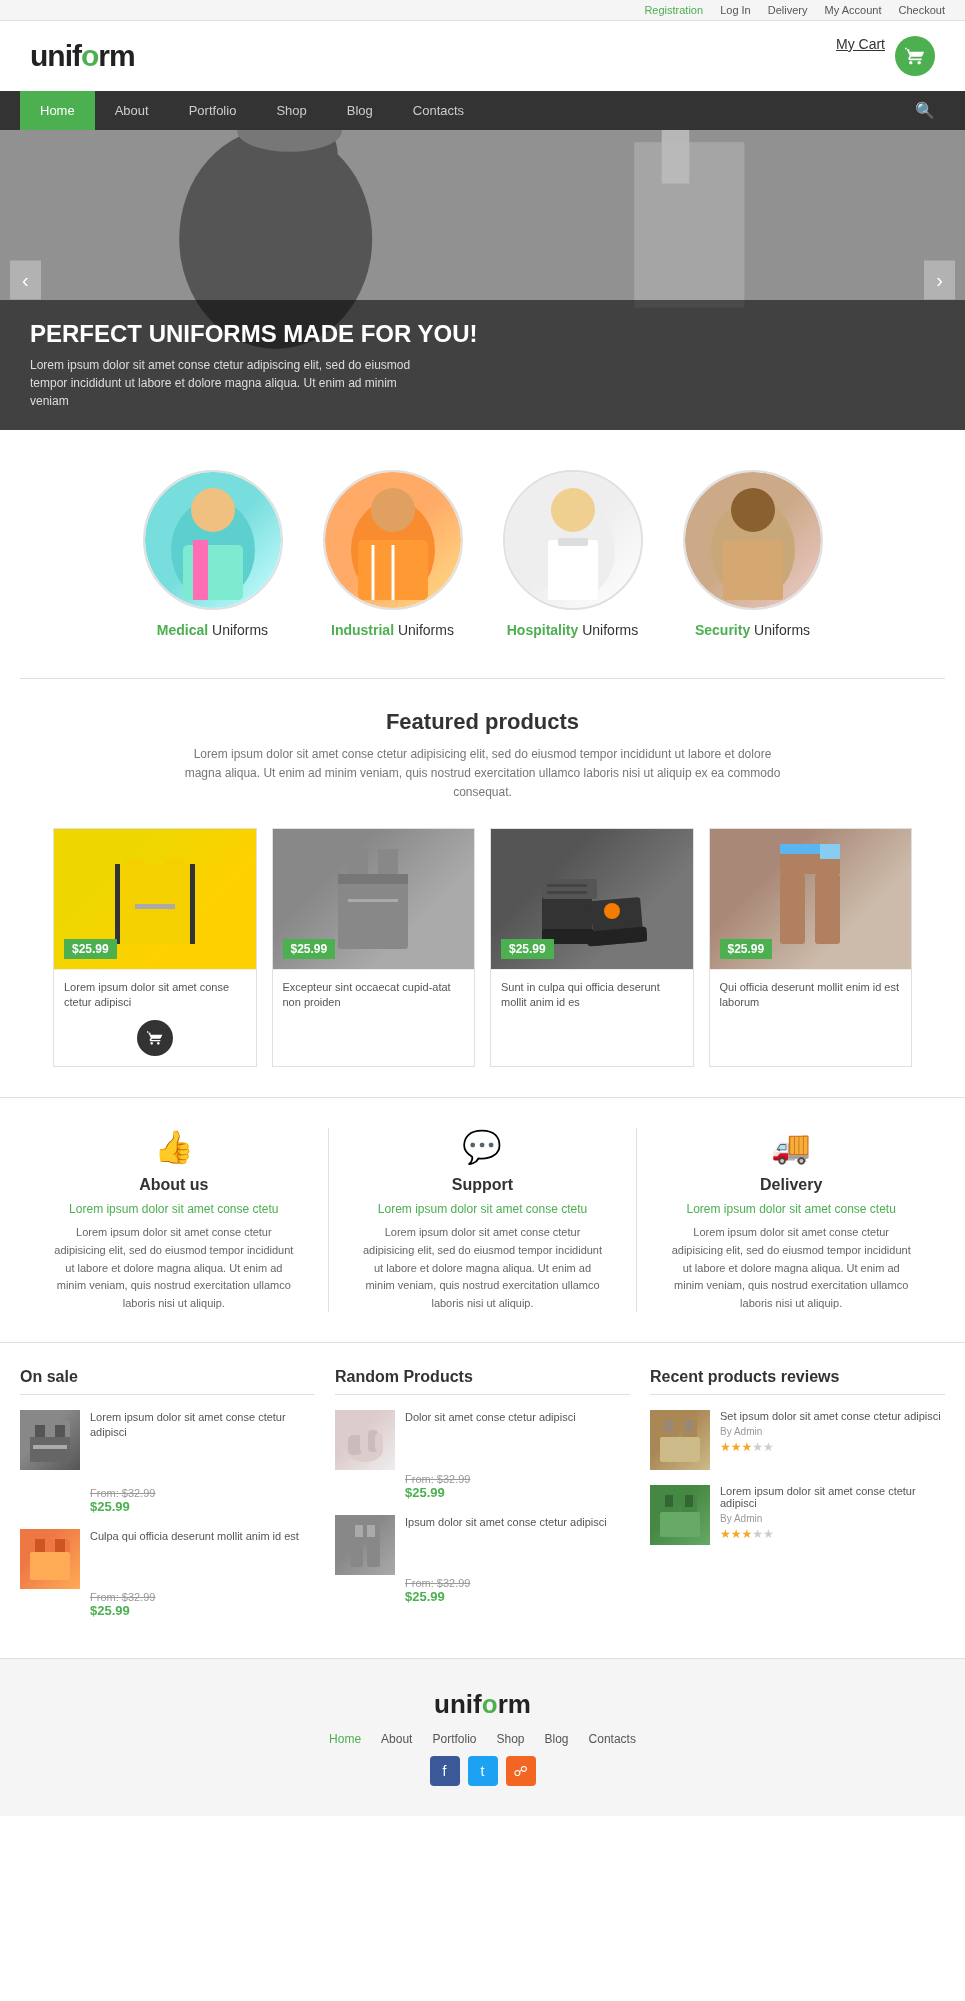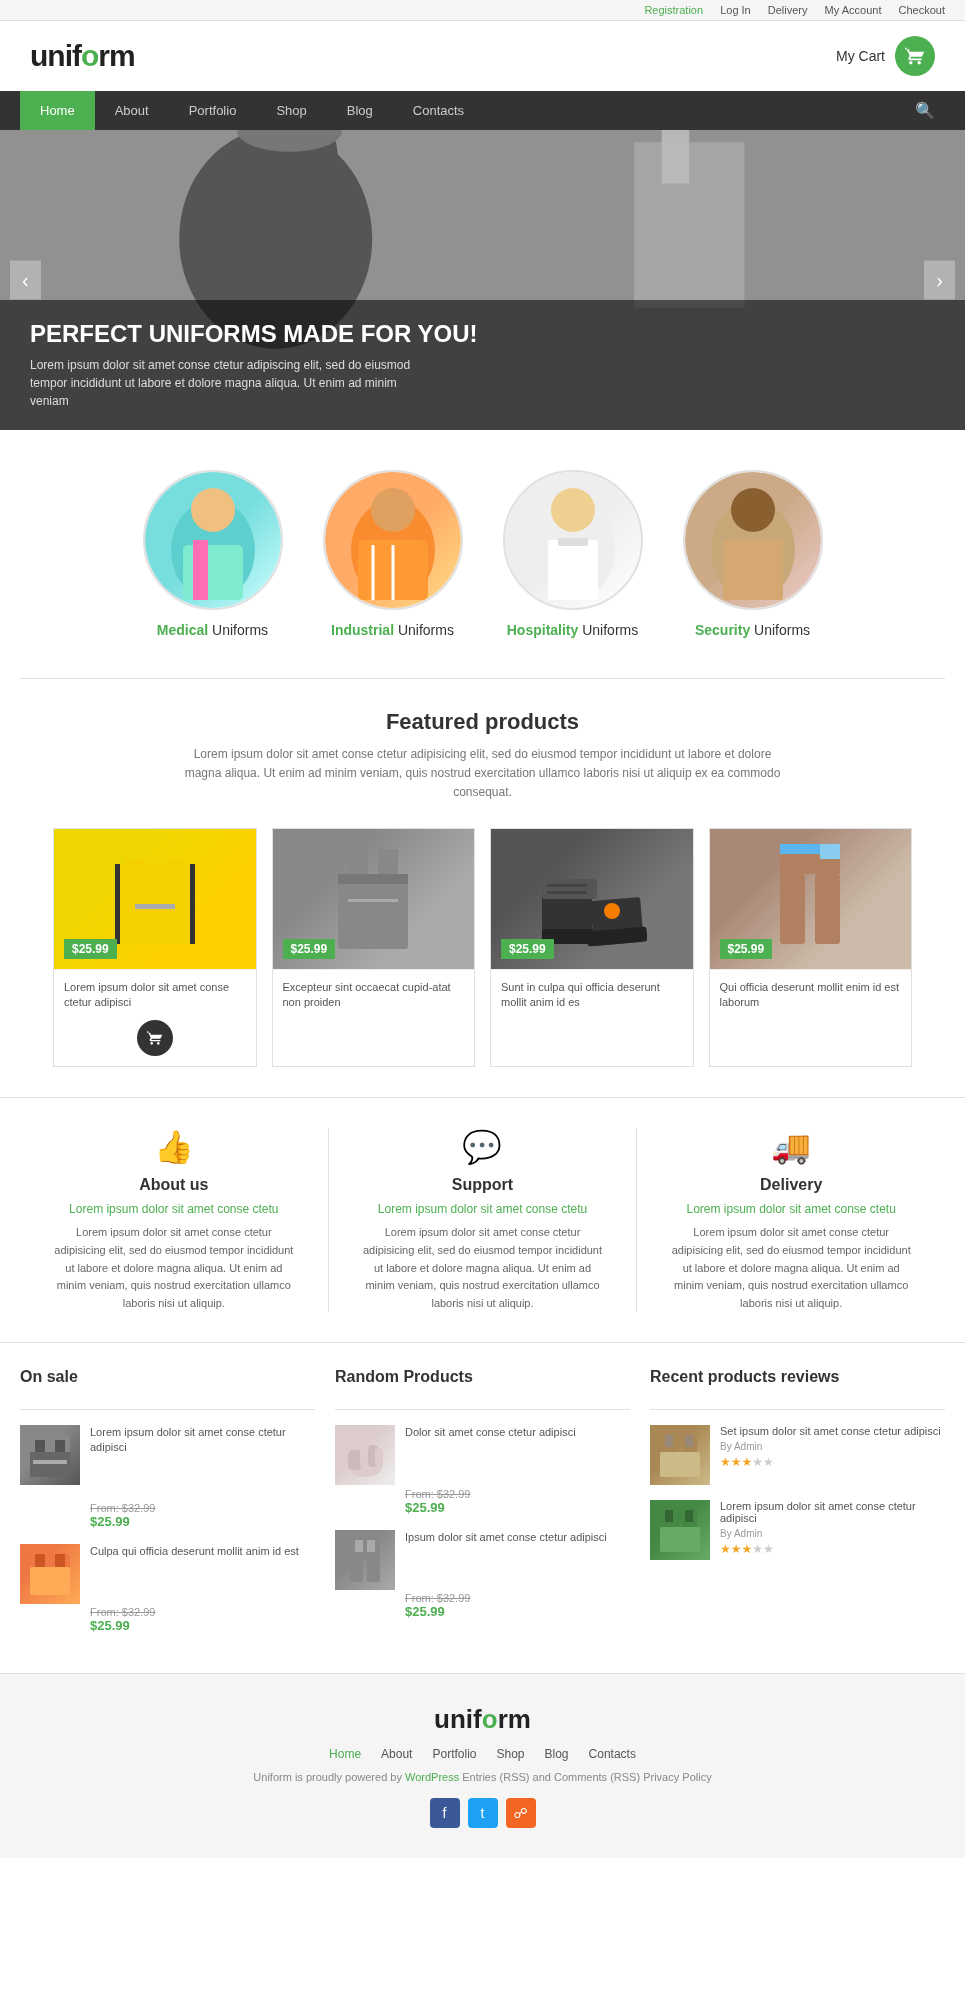--- a/index.html
+++ b/index.html
@@ -8,21 +8,21 @@
     
     .top-bar { background: #f5f5f5; text-align: right; padding: 4px 20px; font-size: 11px; color: #666; border-bottom: 1px solid #e0e0e0; }
     .top-bar a { color: #4caf50; text-decoration: none; margin-left: 10px; }
     .top-bar a:first-child { color: #4caf50; text-align: right; }
     .top-bar span { margin-left: 14px; color: #555; cursor: pointer; }
 
     
     .header { display: flex; align-items: center; justify-content: space-between; padding: 15px 30px; background: #fff; }
     .logo { font-size: 30px; font-weight: bold; color: #222; letter-spacing: -1px; }
     .logo span { color: #4caf50; }
-    .cart-area { display: flex; align-items: center; gap: 10px; font-size: 14px; color: #333; }
+    .cart-area { display: flex; align-items: flex-start; gap: 10px; font-size: 14px; color: #333; text-decoration: underline; }
     .cart-icon-btn { background: #4caf50; border-radius: 50%; width: 40px; height: 40px; display: flex; align-items: center; justify-content: center; cursor: pointer; }
     .cart-icon-btn svg { fill: white; width: 20px; height: 20px; }
 
     
     .navbar { background: #333; display: flex; align-items: center; justify-content: space-between; padding: 0 20px; }
     .nav-items { display: flex; }
     .nav-item { padding: 12px 20px; color: #ccc; cursor: pointer; font-size: 13px; text-decoration: none; display: block; }
     .nav-item.active { background: #4caf50; color: #fff; }
     .nav-search { color: #ccc; cursor: pointer; font-size: 16px; padding: 10px; }
 
@@ -72,21 +72,21 @@
     .info-col { flex: 1; text-align: center; padding: 0 30px; border-right: 1px solid #e0e0e0; }
     .info-col:last-child { border-right: none; }
     .info-icon { font-size: 32px; color: #4caf50; margin-bottom: 10px; }
     .info-heading { font-size: 16px; font-weight: bold; color: #333; margin-bottom: 8px; }
     .info-link { color: #4caf50; font-size: 12px; display: block; margin-bottom: 8px; }
     .info-text { font-size: 11px; color: #666; line-height: 1.6; }
 
     
     .bottom-section { display: flex; gap: 20px; padding: 25px 20px; border-top: 1px solid #e0e0e0; }
     .bottom-col { flex: 1; }
-    .bottom-col-title { font-size: 16px; font-weight: bold; color: #333; margin-bottom: 15px; padding-bottom: 23px; border-bottom: 1px solid #e0e0e0; }
+    .bottom-col-title { font-size: 16px; font-weight: bold; color: #333; margin-bottom: 15px; padding-bottom: 8px; border-bottom: 1px solid #e0e0e0; }
     .sale-item { display: flex; gap: 10px; margin-bottom: 15px; align-items: flex-start; }
     .sale-thumb { width: 60px; height: 60px; background: #ddd; flex-shrink: 0; display: flex; align-items: center; justify-content: center; font-size: 10px; color: #999; }
     .sale-info { font-size: 11px; color: #555; }
     .sale-info .title { color: #555; margin-bottom: 4px; line-height: 1.3; }
     .sale-from { color: #999; font-size: 11px; text-decoration: line-through; margin-top: 48px; }
     .sale-price { color: #4caf50; font-weight: bold; font-size: 13px; }
     .thumb-yellow { background: linear-gradient(135deg, #888 40%, #555); }
     .thumb-orange { background: linear-gradient(135deg, #e74 30%, #fa5); }
     .thumb-gloves { background: linear-gradient(135deg, #dcc 40%, #eee); }
     .thumb-overalls { background: linear-gradient(135deg, #888 40%, #aaa); }
@@ -464,21 +464,18 @@
     unif<span style="color:#4caf50">o</span>rm
   </div>
   <div class="footer-nav" data-name="footer-nav">
     <a data-name="footer-nav-home" style="color:#4caf50">Home</a>
     <a data-name="footer-nav-about" style="color:#555">About</a>
     <a data-name="footer-nav-portfolio" style="color:#555">Portfolio</a>
     <a data-name="footer-nav-shop" style="color:#555">Shop</a>
     <a data-name="footer-nav-blog" style="color:#555">Blog</a>
     <a data-name="footer-nav-contacts" style="color:#555">Contacts</a>
   </div>
-  <div class="footer-powered" data-name="footer-powered">
-    Uniform is proudly powered by <a data-name="wordpress-link" style="color:#4caf50">WordPress</a> Entries (RSS) and Comments (RSS) Privacy Policy
-  </div>
   <div class="social-icons" data-name="social-icons">
     <div class="social-btn fb" data-name="facebook-button">f</div>
     <div class="social-btn tw" data-name="twitter-button">t</div>
     <div class="social-btn rss" data-name="rss-button">☍</div>
   </div>
 </div>
 
 </body></html>

